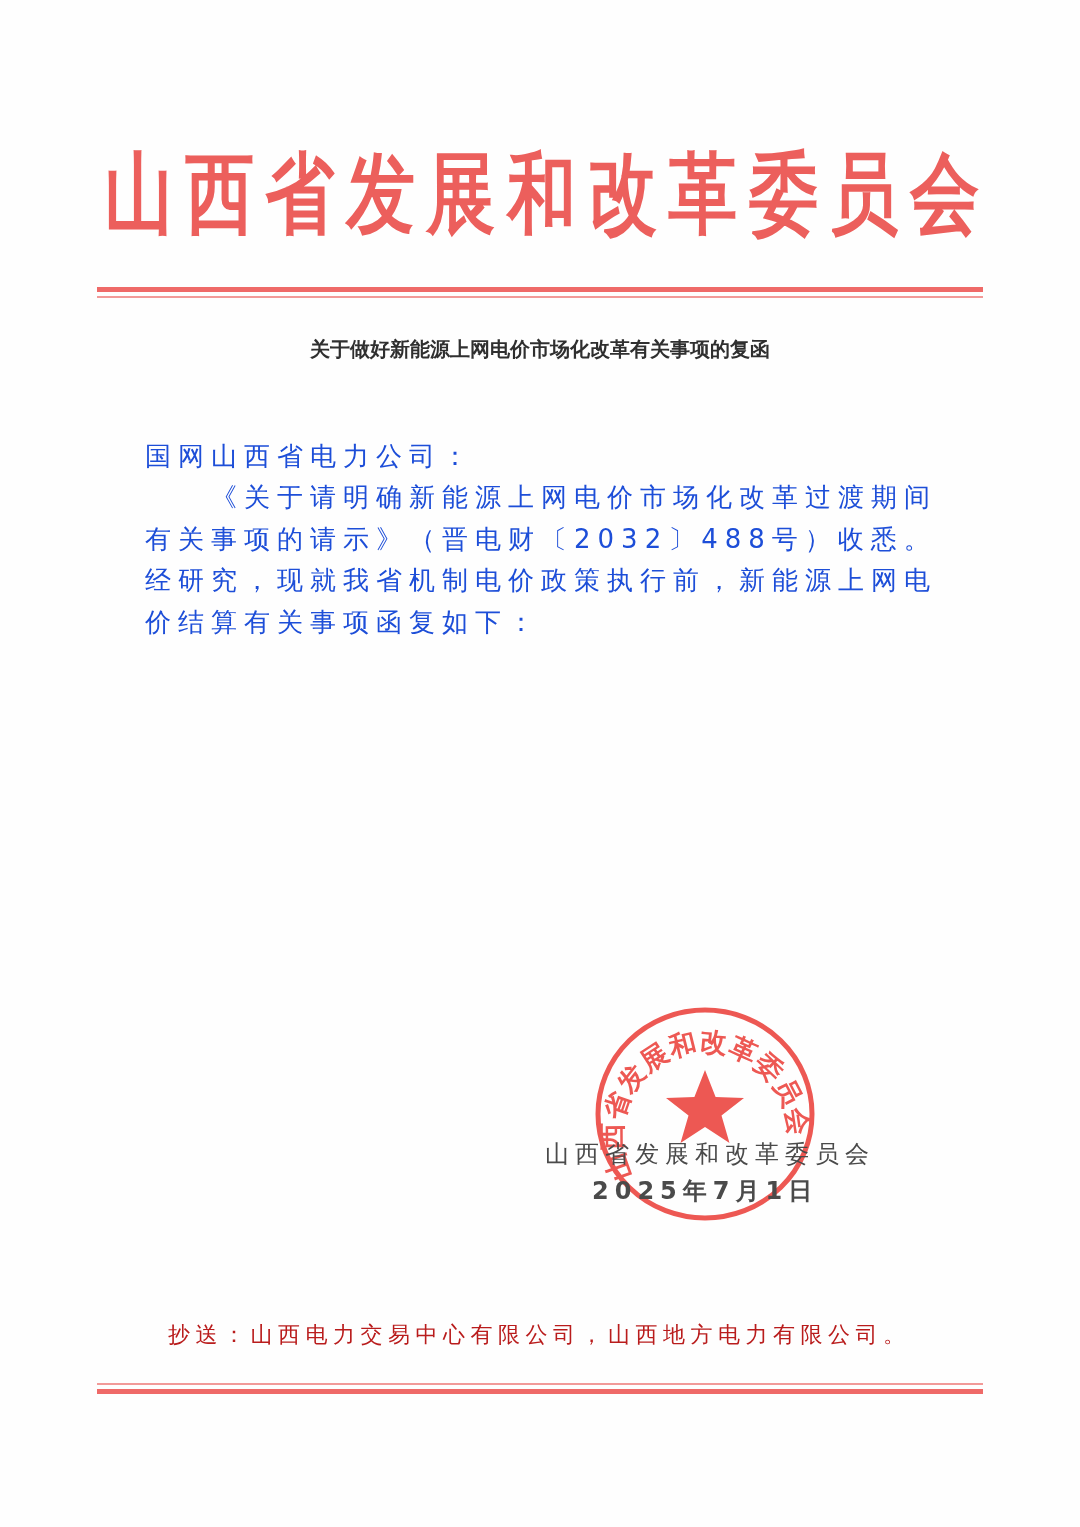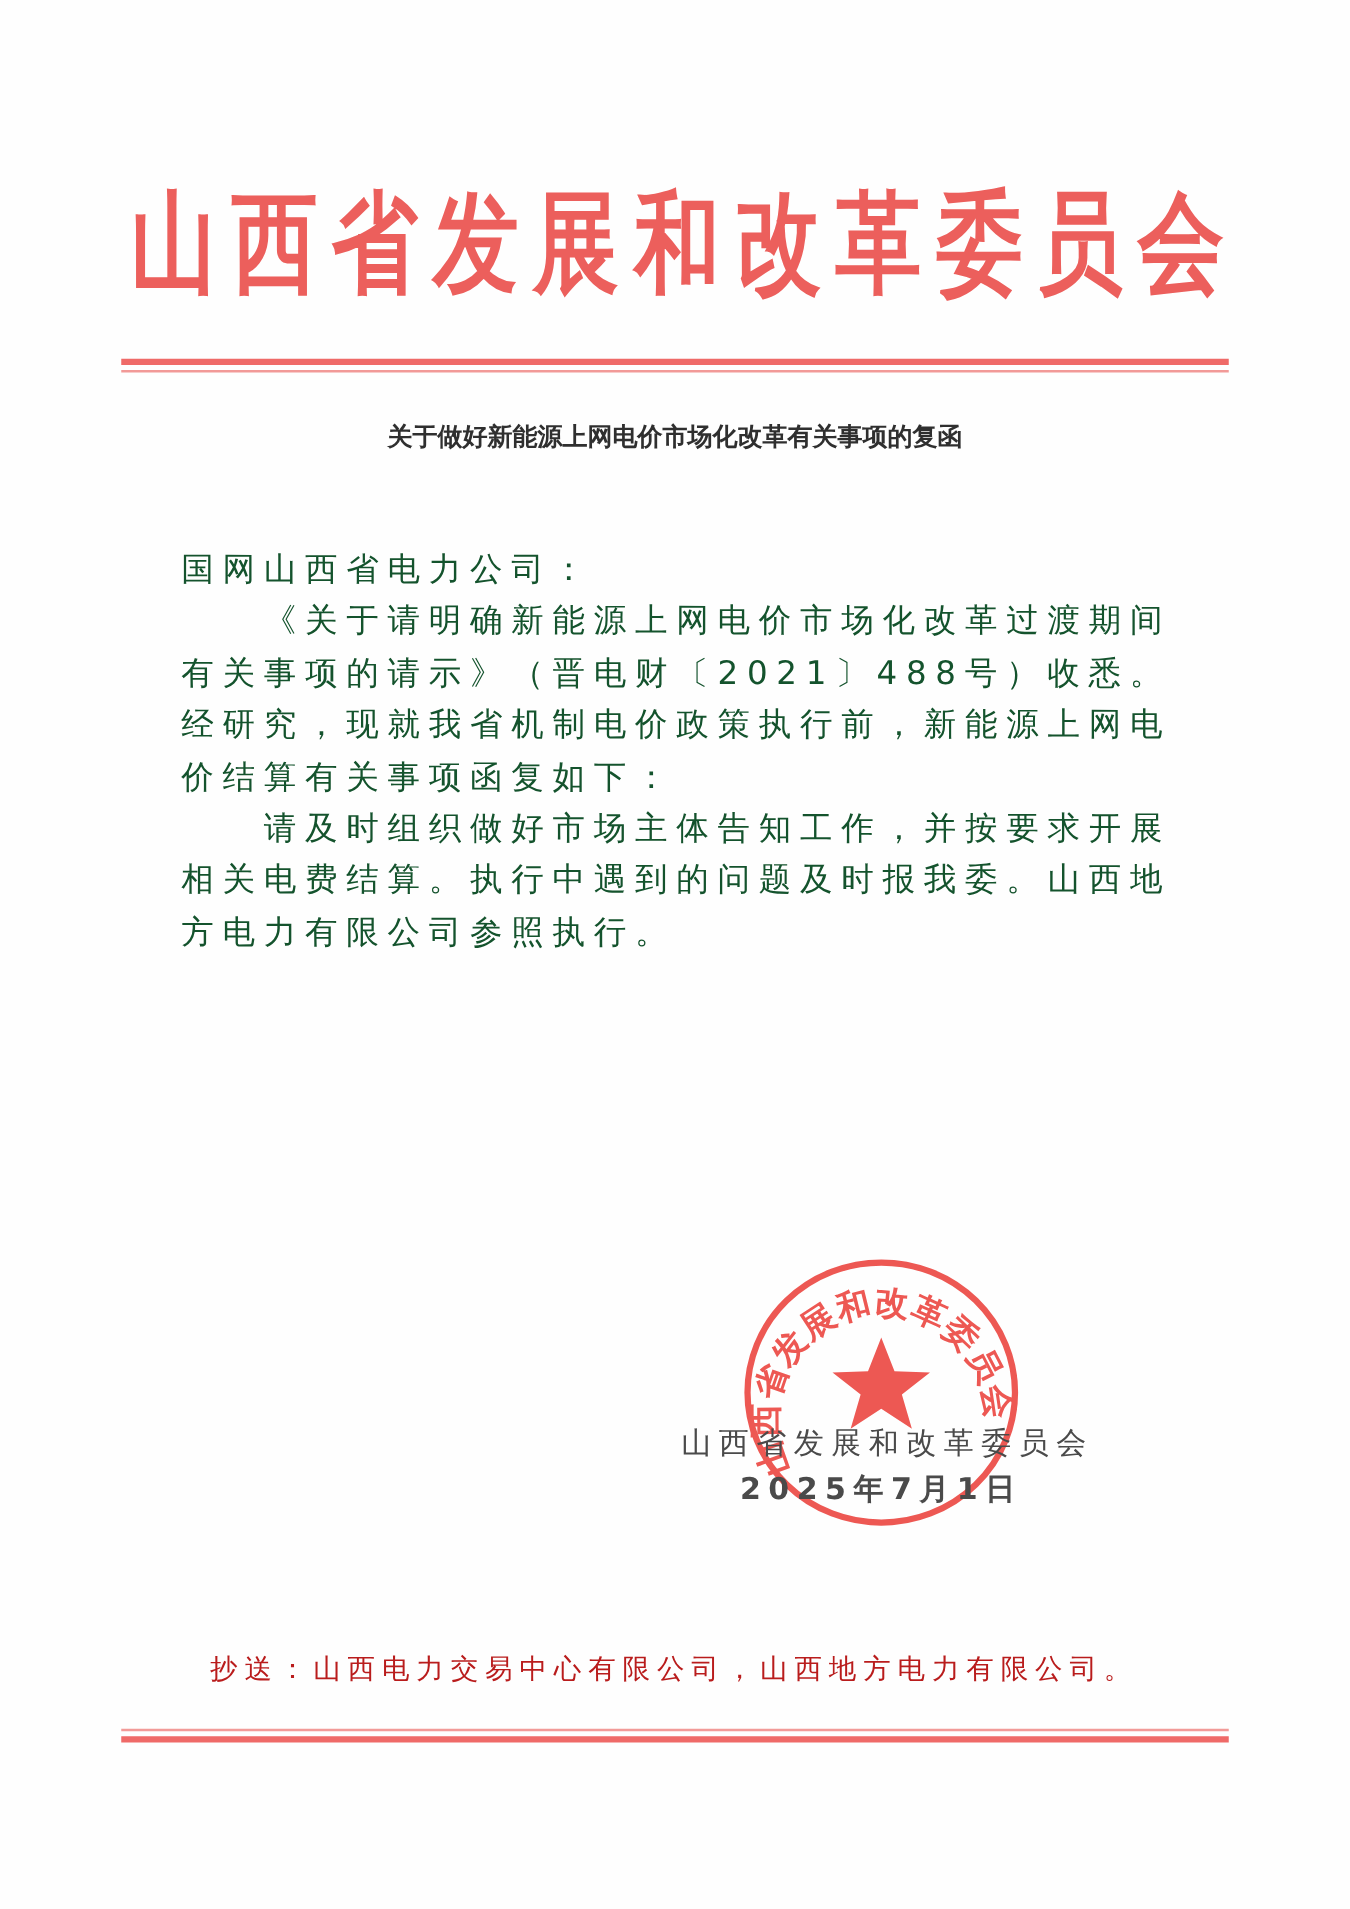--- a/index.html
+++ b/index.html
@@ -25,21 +25,21 @@
   .doc-title {
     left: 100px; top: 336px; width: 880px; text-align: center;
     font-size: 20px; font-weight: bold; color: #2f2f2f;
     font-family: "DejaVu Serif", serif;
     letter-spacing: 0px;
   }
   .body-text {
     left: 145px; top: 436px; width: 806px;
     font-family: "DejaVu Sans", sans-serif;
     font-size: 26px; line-height: 41.4px;
-    letter-spacing: 7px; color: #14532d;
+    letter-spacing: 7px; color: #1d4ed8;
   }
   .body-text p { margin: 0; }
   .indent { text-indent: 66px; }
   .sign-block {
     left: 540px; top: 1138px; width: 330px;
     font-family: "DejaVu Sans", sans-serif;
     font-size: 24px; letter-spacing: 6px; color: #4a4a4a;
     z-index: 2;
   }
   .sign-org { position: absolute; left: 5px; top: 0; white-space: nowrap; }
@@ -68,22 +68,21 @@
   <span>会</span>
 </div>
 
 <div class="abs rule-thick" style="left:97px; top:287px; width:886px;"></div>
 <div class="abs rule-thin" style="left:97px; top:296px; width:886px;"></div>
 
 <div class="abs doc-title">关于做好新能源上网电价市场化改革有关事项的复函</div>
 
 <div class="abs body-text">
   <p>国网山西省电力公司：</p>
-  <p class="indent">《关于请明确新能源上网电价市场化改革过渡期间有关事项的请示》（晋电财〔2021〕488号）收悉。经研究，现就我省机制电价政策执行前，新能源上网电价结算有关事项函复如下：</p>
-  <p class="indent">请及时组织做好市场主体告知工作，并按要求开展相关电费结算。执行中遇到的问题及时报我委。山西地方电力有限公司参照执行。</p>
+  <p class="indent">《关于请明确新能源上网电价市场化改革过渡期间有关事项的请示》（晋电财〔2032〕488号）收悉。经研究，现就我省机制电价政策执行前，新能源上网电价结算有关事项函复如下：</p>
 </div>
 
 <svg class="abs seal" viewBox="0 0 222 216">
   <defs>
     <path id="sealArc" d="M 38 170 A 84 84 0 1 1 186 168" fill="none"></path>
   </defs>
   <ellipse cx="111" cy="108" rx="107" ry="104" fill="none" stroke="#ec4a45" stroke-width="5"></ellipse>
   <text font-family="DejaVu Sans, sans-serif" font-size="27" font-weight="bold" fill="#ec4a45" letter-spacing="1">
     <textPath href="#sealArc" startOffset="0">山西省发展和改革委员会</textPath>
   </text>

